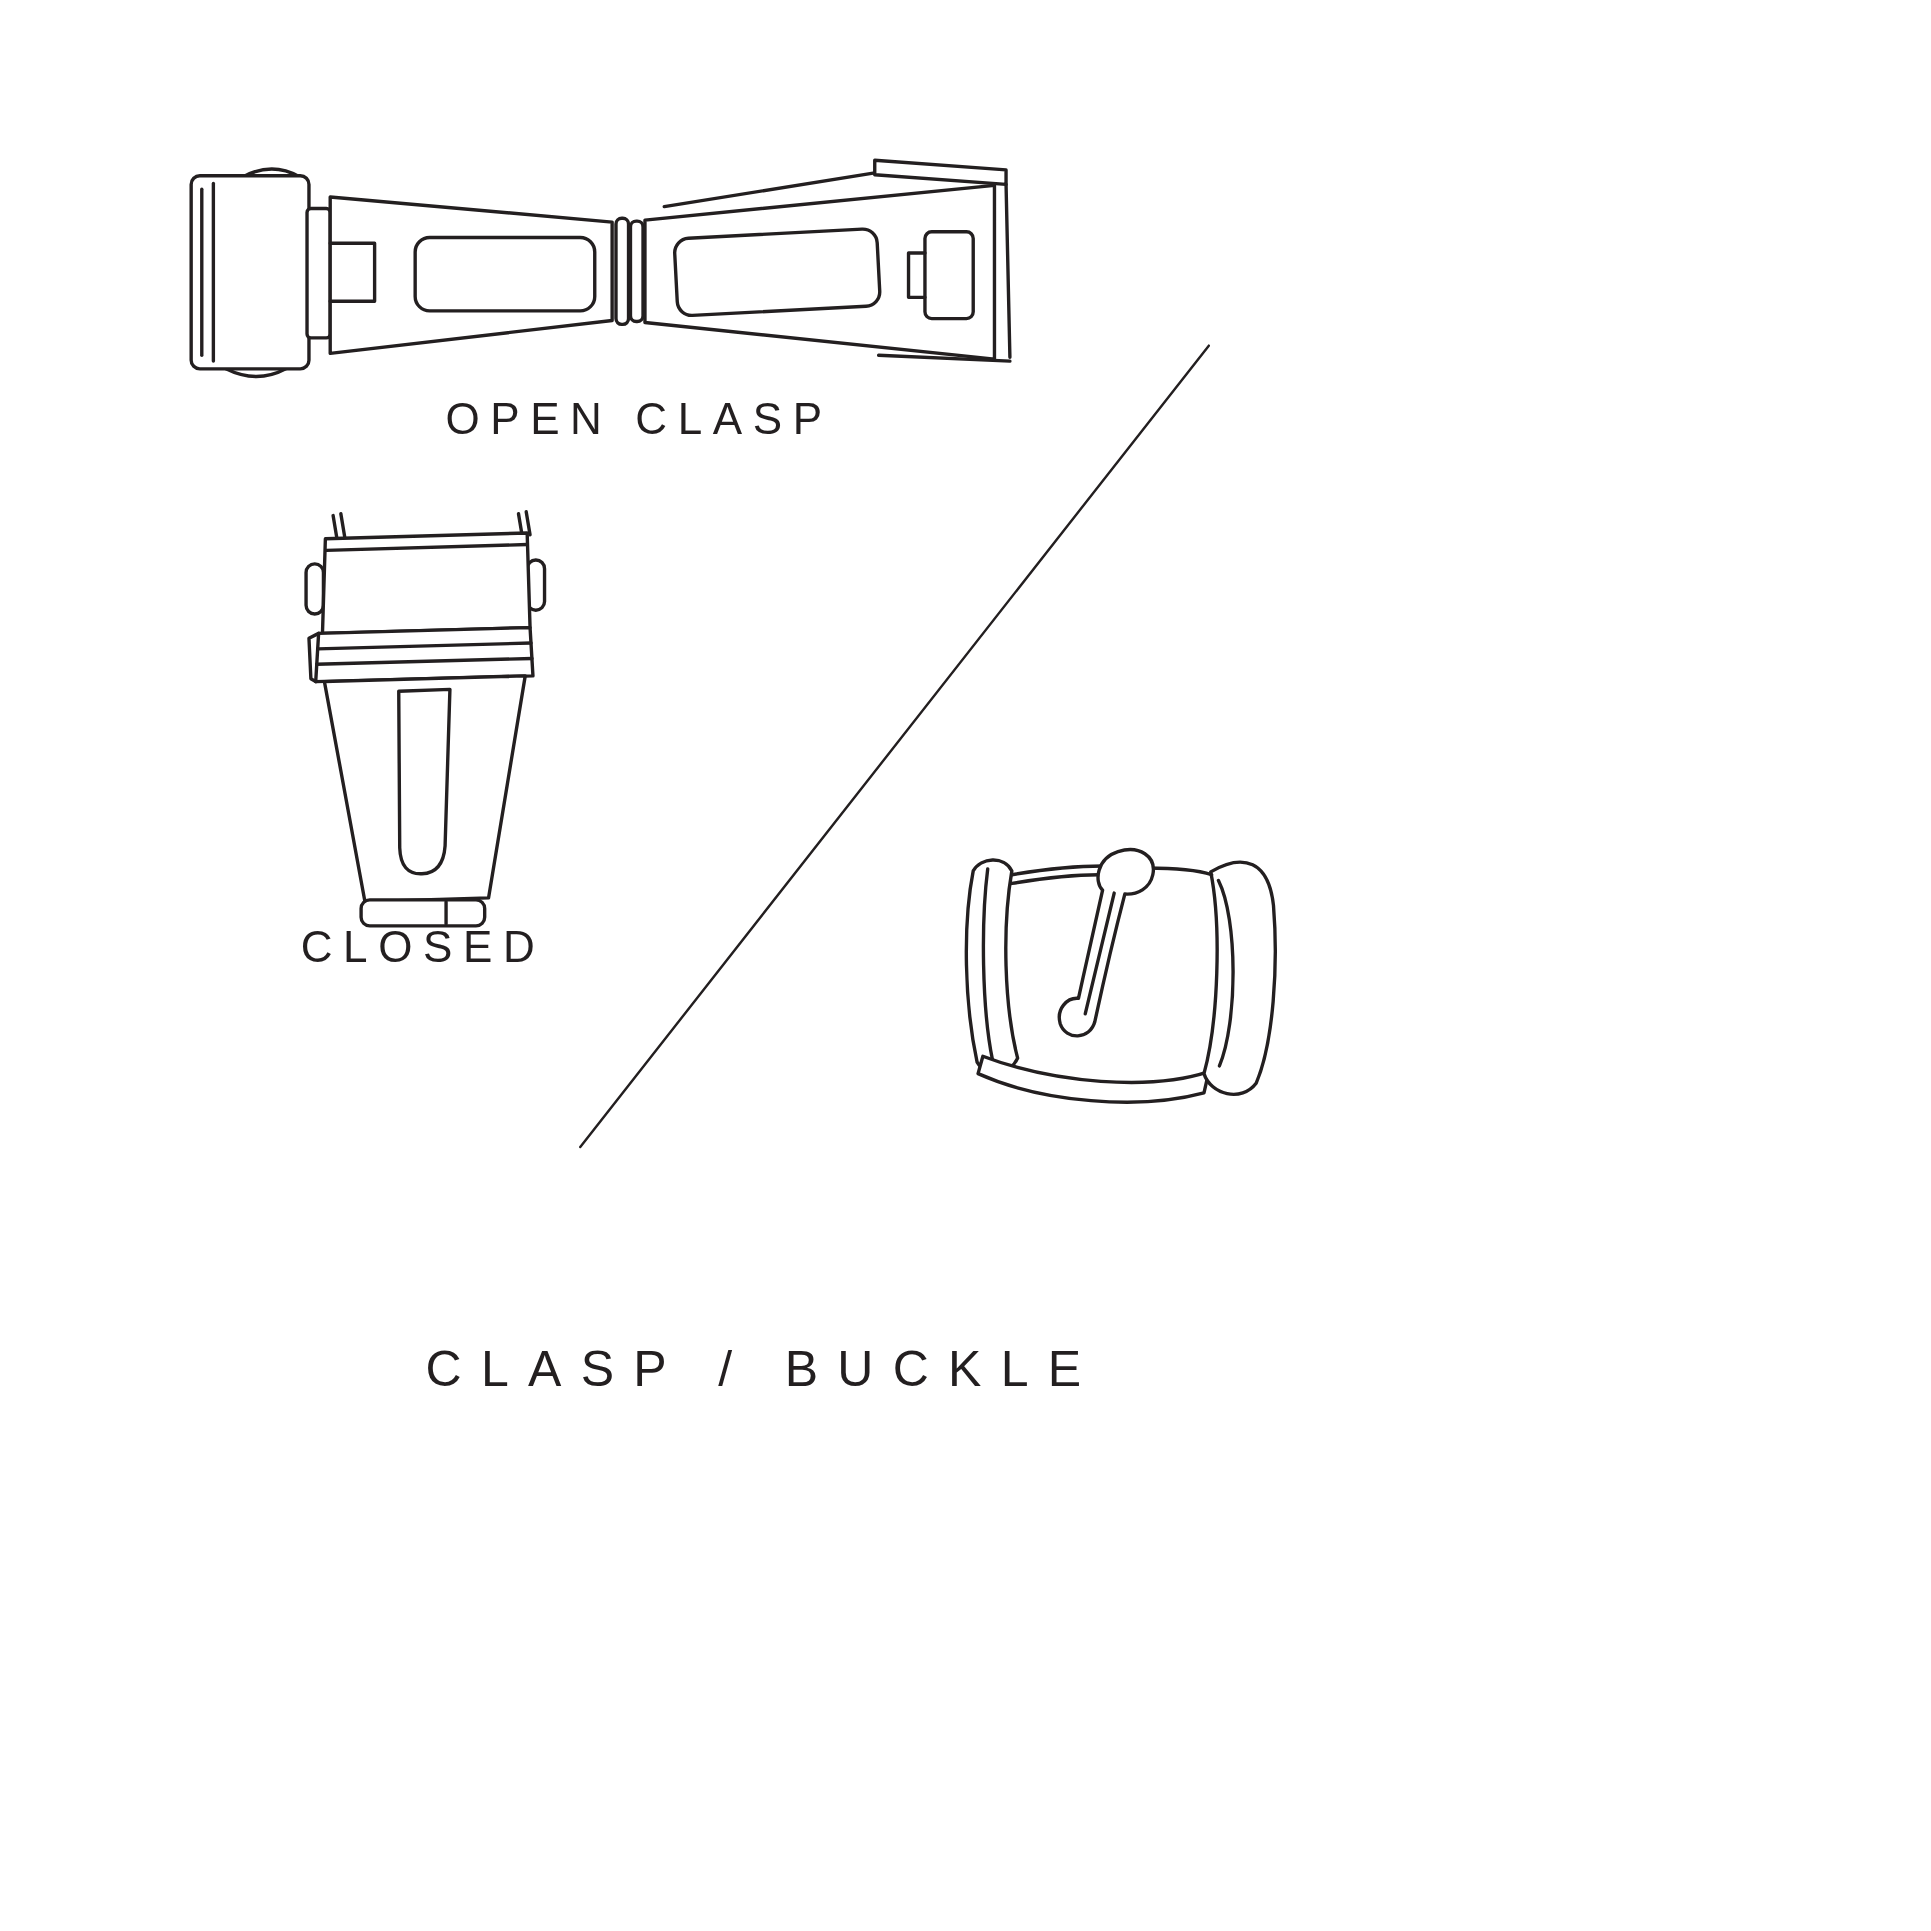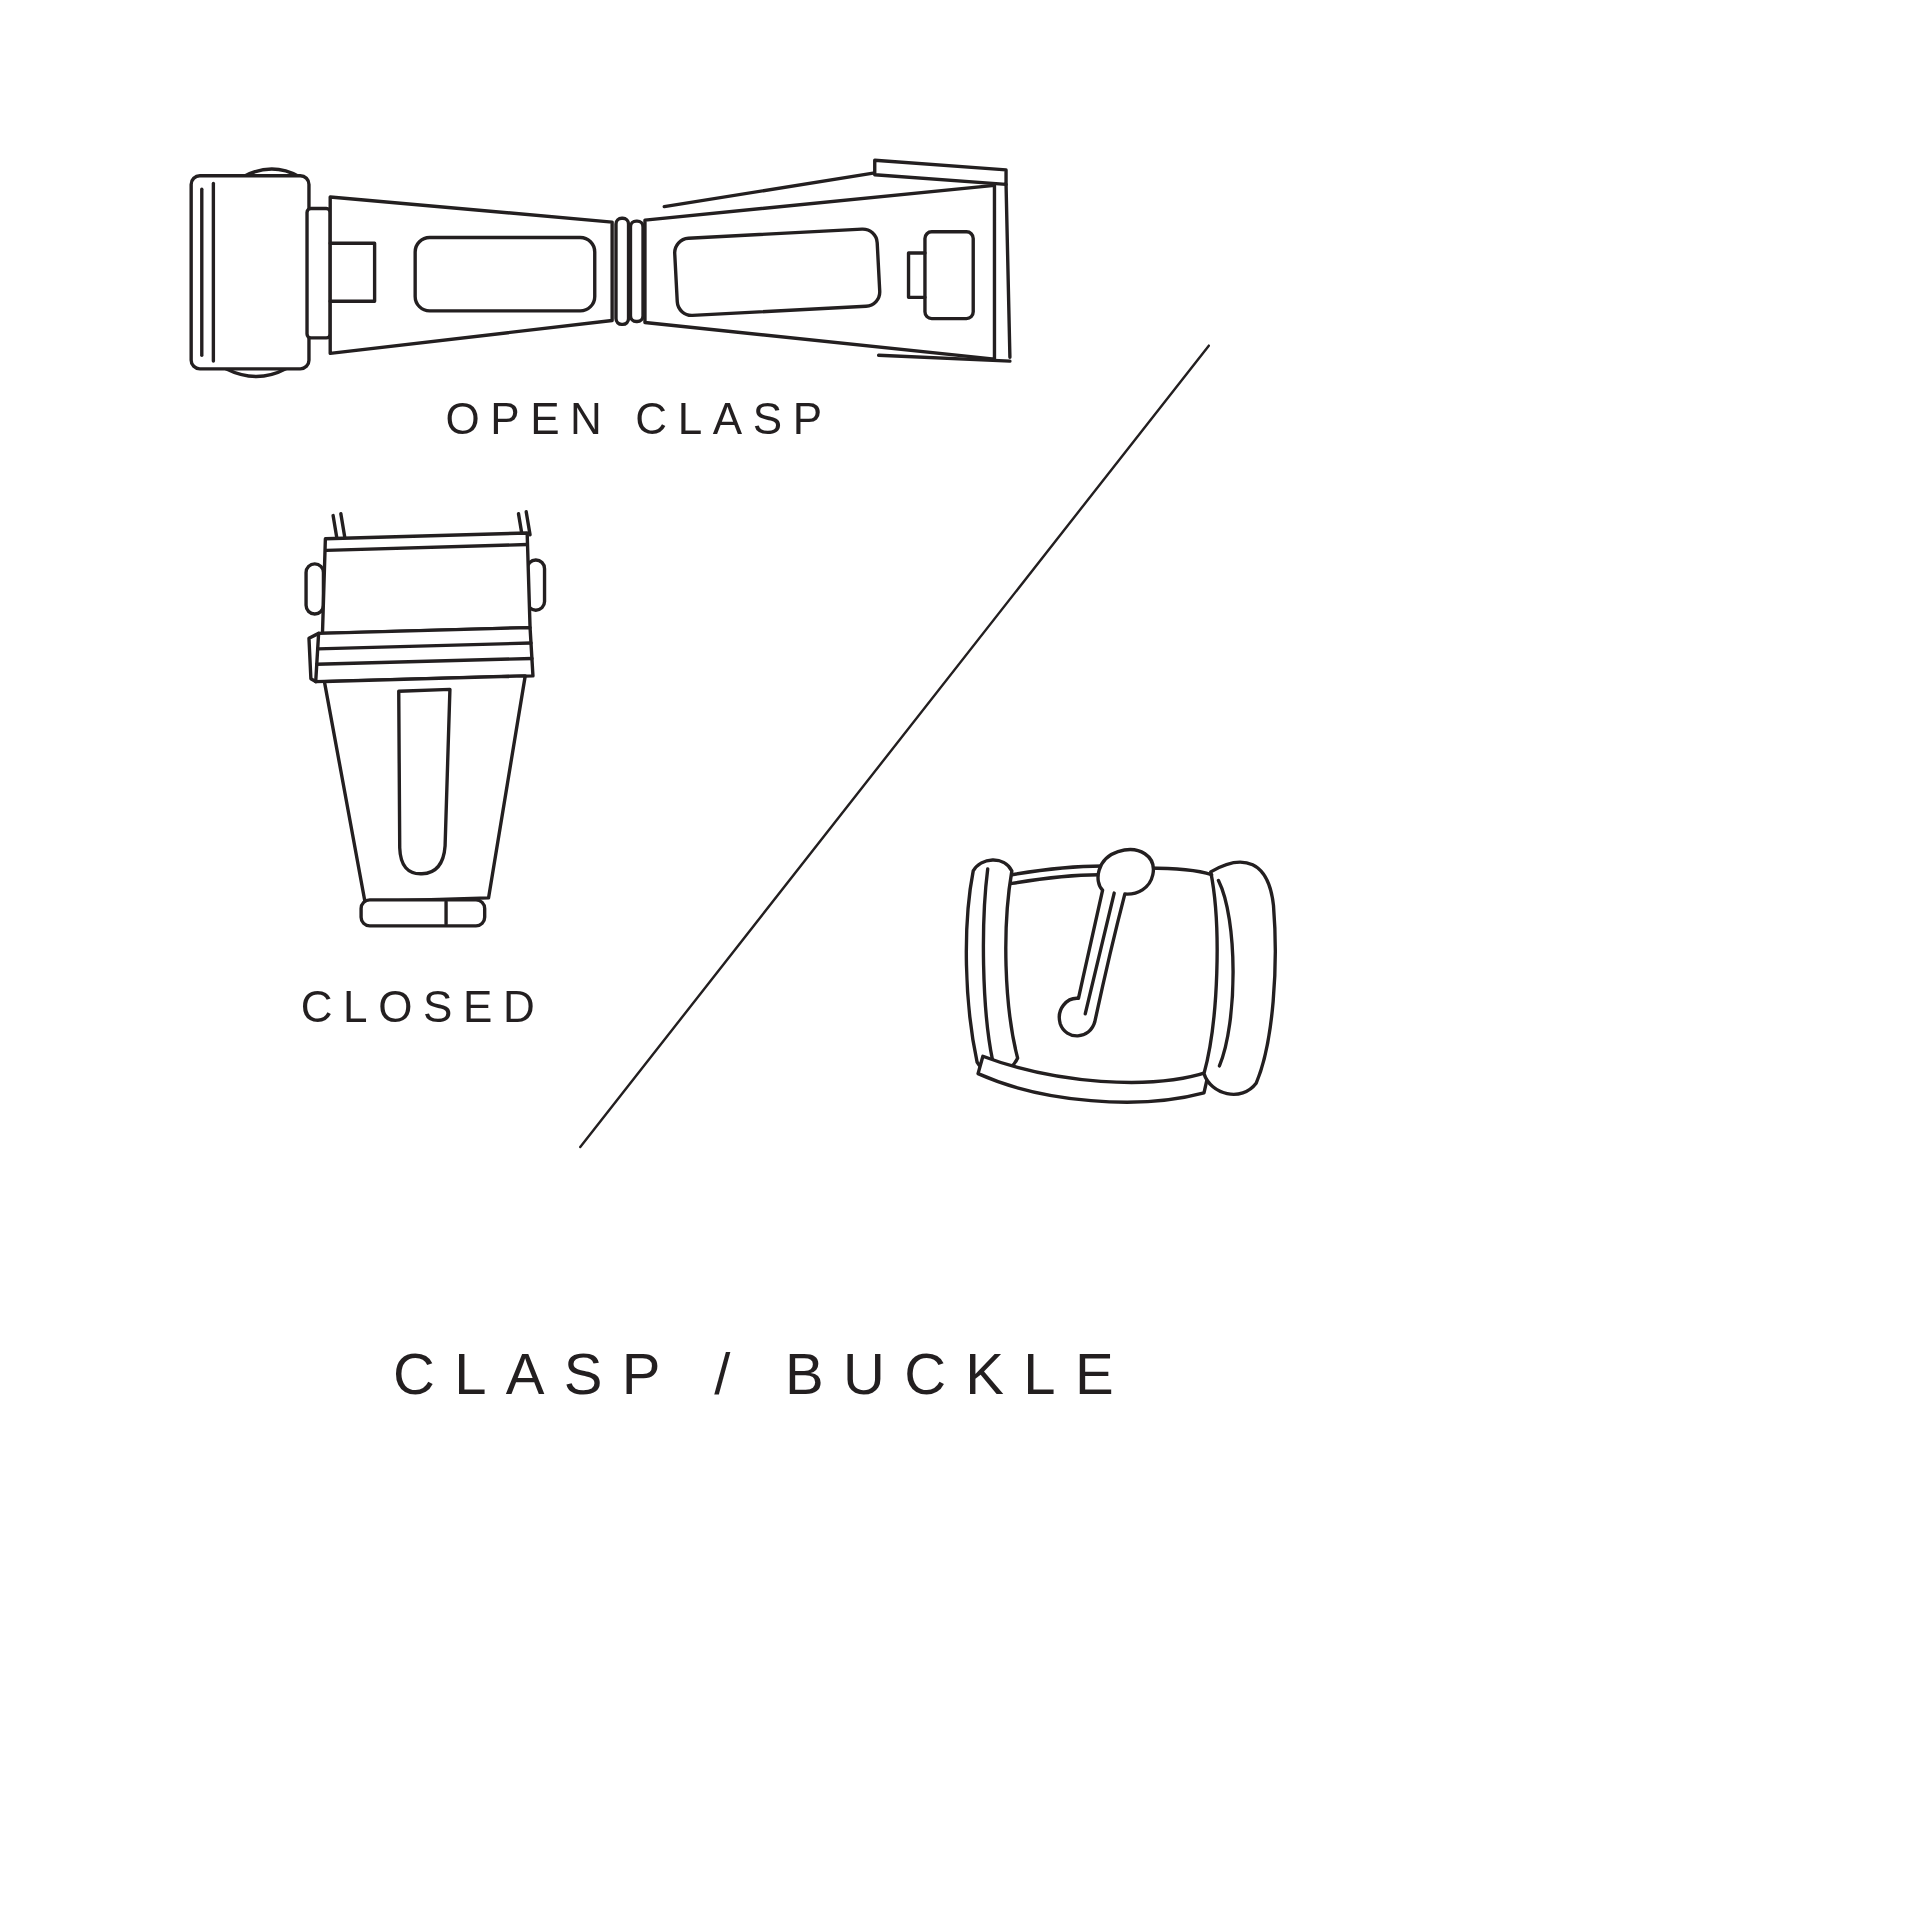--- a/index.html
+++ b/index.html
@@ -24,29 +24,29 @@
     position: absolute;
     transform: translateX(-50%);
     color: #231f20;
     font-weight: 400;
     font-size: 44px;
     letter-spacing: 10.6px;
     white-space: nowrap;
     text-align: left;
   }
   .caption.open-clasp { left: 639px; top: 394px; }
-  .caption.closed     { left: 423px; top: 982px; }
+  .caption.closed     { left: 423px; top: 922px; }
   .title {
     position: absolute;
     transform: translateX(-50%);
     left: 763px;
     top: 1340px;
     color: #231f20;
     font-weight: 400;
-    font-size: 58px;
+    font-size: 50px;
     letter-spacing: 19.3px;
     white-space: nowrap;
     text-align: center;
   }
 </style>
 </head>
 <body>
 
 <div class="canvas">
 

